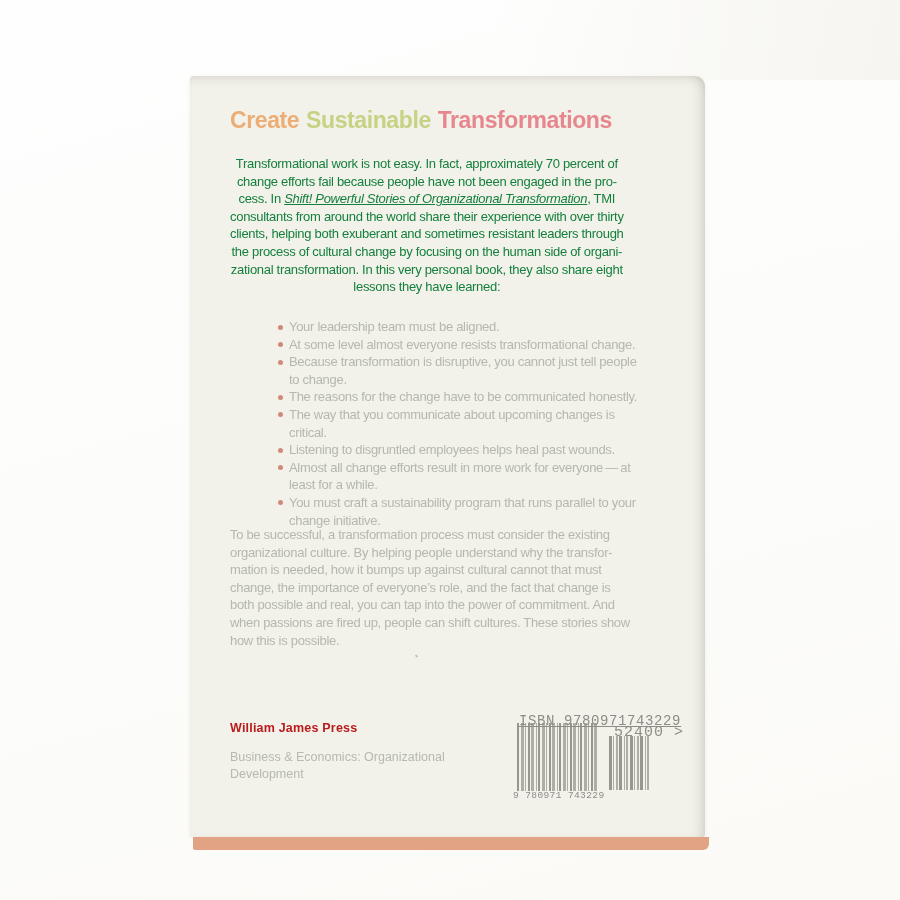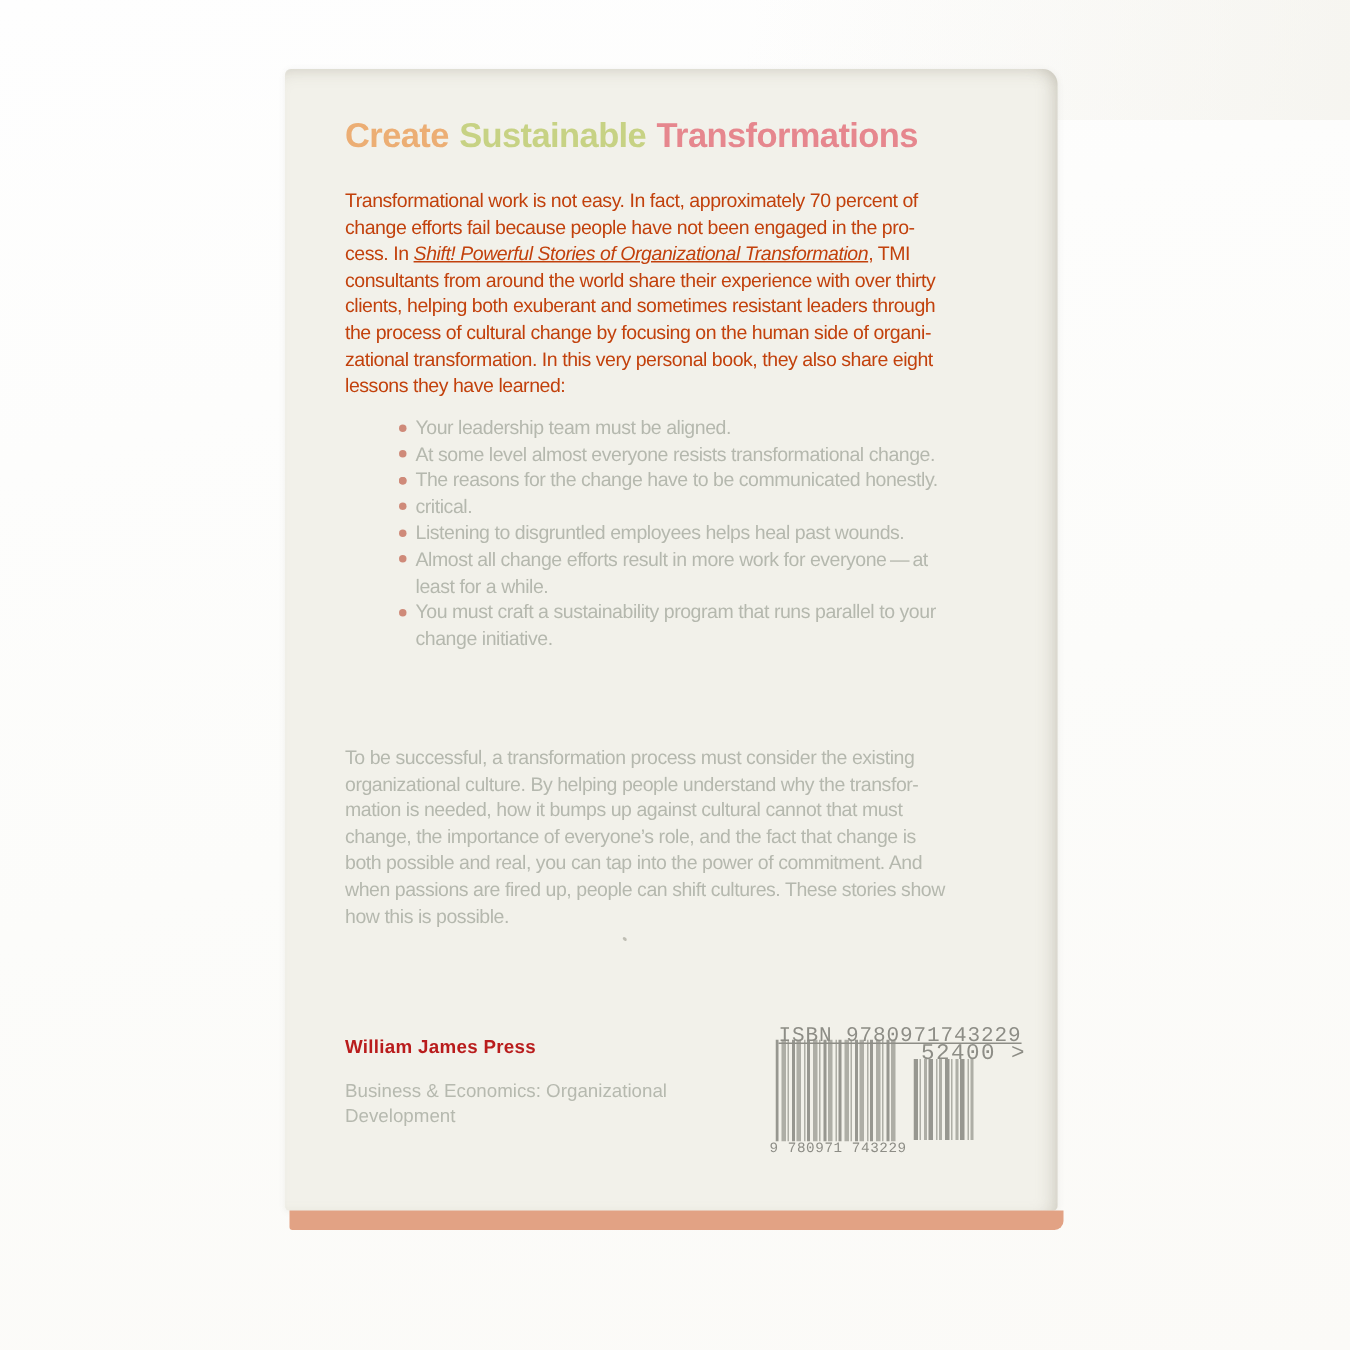--- a/index.html
+++ b/index.html
@@ -7,21 +7,21 @@
     width:900px;height:900px;position:relative;overflow:hidden;
     background:linear-gradient(165deg,#fefefe 0%,#fcfcfa 55%,#fbfaf7 100%);
     font-family:"Liberation Sans","DejaVu Sans",sans-serif;
   }
   .photo{position:absolute;inset:0;}
   .photo-sheen{
     position:absolute;top:0;left:0;right:0;height:80px;
     background:linear-gradient(100deg,rgba(255,255,255,0) 55%,rgba(240,238,230,.55) 100%);
   }
   .book{
-    position:absolute;left:190px;top:46px;width:515px;height:761px;
+    position:absolute;left:190px;top:76px;width:515px;height:761px;
     background:#f2f1ea;
     border-radius:4px 10px 3px 3px;
     box-shadow:
       inset -9px 0 12px -7px rgba(145,140,122,.38),
       inset 0 9px 12px -9px rgba(145,140,122,.30),
       0 1px 4px rgba(120,115,100,.10);
   }
   .strip{
     position:absolute;left:3px;right:-4px;top:100%;height:13px;
     border-radius:0 0 6px 2px;
@@ -32,21 +32,21 @@
   }
   .heading span+span{margin-left:.30em;}
   .para{position:absolute;left:40px;}
   .para .line,.blines .line{
     height:17.6px;line-height:17.6px;font-size:13px;letter-spacing:-0.3px;white-space:nowrap;
   }
   .para1{top:79px;}
   .para2{top:450px;}
   .ital{font-style:italic;text-decoration:underline;}
   .bullets{
-    position:absolute;left:40px;top:230px;margin:0;padding:0;list-style:none;width:440px;
+    position:absolute;left:40px;top:230px;margin:12px;padding:0;list-style:none;width:440px;
   }
   .bullets li{position:relative;padding-left:47px;}
   .dot{
     position:absolute;left:36px;top:6.5px;width:5px;height:5px;border-radius:50%;
   }
   .publisher{
     position:absolute;left:40px;top:645px;
     font-size:12.5px;font-weight:bold;letter-spacing:.2px;color:#b91c1c;white-space:nowrap;
   }
   .category{position:absolute;left:40px;top:673px;}
@@ -68,21 +68,21 @@
 </head>
 <body>
 
 <div class="photo">
   <div class="photo-sheen"></div>
 
   <div class="book" id="book" style="background: rgb(242, 241, 234);">
 
     <h1 class="heading" id="heading"><span style="color: rgb(236, 174, 116);">Create</span><span style="color: rgb(199, 210, 132);">Sustainable</span><span style="color: rgb(230, 135, 142);">Transformations</span></h1>
 
-    <div class="para para1" id="para1" style="color: #c2410c;">
+    <div class="para para1" id="para1" style="color: #15803d; text-align: center;">
         <div class="line">Transformational work is not easy. In fact, approximately 70 percent of</div>
         <div class="line">change efforts fail because people have not been engaged in the pro-</div>
         <div class="line"><span>cess. In </span><span class="ital">Shift! Powerful Stories of Organizational Transformation</span><span>, TMI</span></div>
         <div class="line">consultants from around the world share their experience with over thirty</div>
         <div class="line">clients, helping both exuberant and sometimes resistant leaders through</div>
         <div class="line">the process of cultural change by focusing on the human side of organi-</div>
         <div class="line">zational transformation. In this very personal book, they also share eight</div>
         <div class="line">lessons they have learned:</div>
       </div>
 
@@ -94,30 +94,35 @@
           </div>
         </li>
         <li>
           <span class="dot" style="background: rgb(207, 138, 121);"></span>
           <div class="blines">
             <div class="line">At some level almost everyone resists transformational change.</div>
           </div>
         </li>
         <li>
           <span class="dot" style="background: rgb(207, 138, 121);"></span>
+          <div class="blines">
+            <div class="line">Because transformation is disruptive, you cannot just tell people</div>
+            <div class="line">to change.</div>
+          </div>
         </li>
         <li>
           <span class="dot" style="background: rgb(207, 138, 121);"></span>
           <div class="blines">
             <div class="line">The reasons for the change have to be communicated honestly.</div>
           </div>
         </li>
         <li>
           <span class="dot" style="background: rgb(207, 138, 121);"></span>
           <div class="blines">
+            <div class="line">The way that you communicate about upcoming changes is</div>
             <div class="line">critical.</div>
           </div>
         </li>
         <li>
           <span class="dot" style="background: rgb(207, 138, 121);"></span>
           <div class="blines">
             <div class="line">Listening to disgruntled employees helps heal past wounds.</div>
           </div>
         </li>
         <li>

